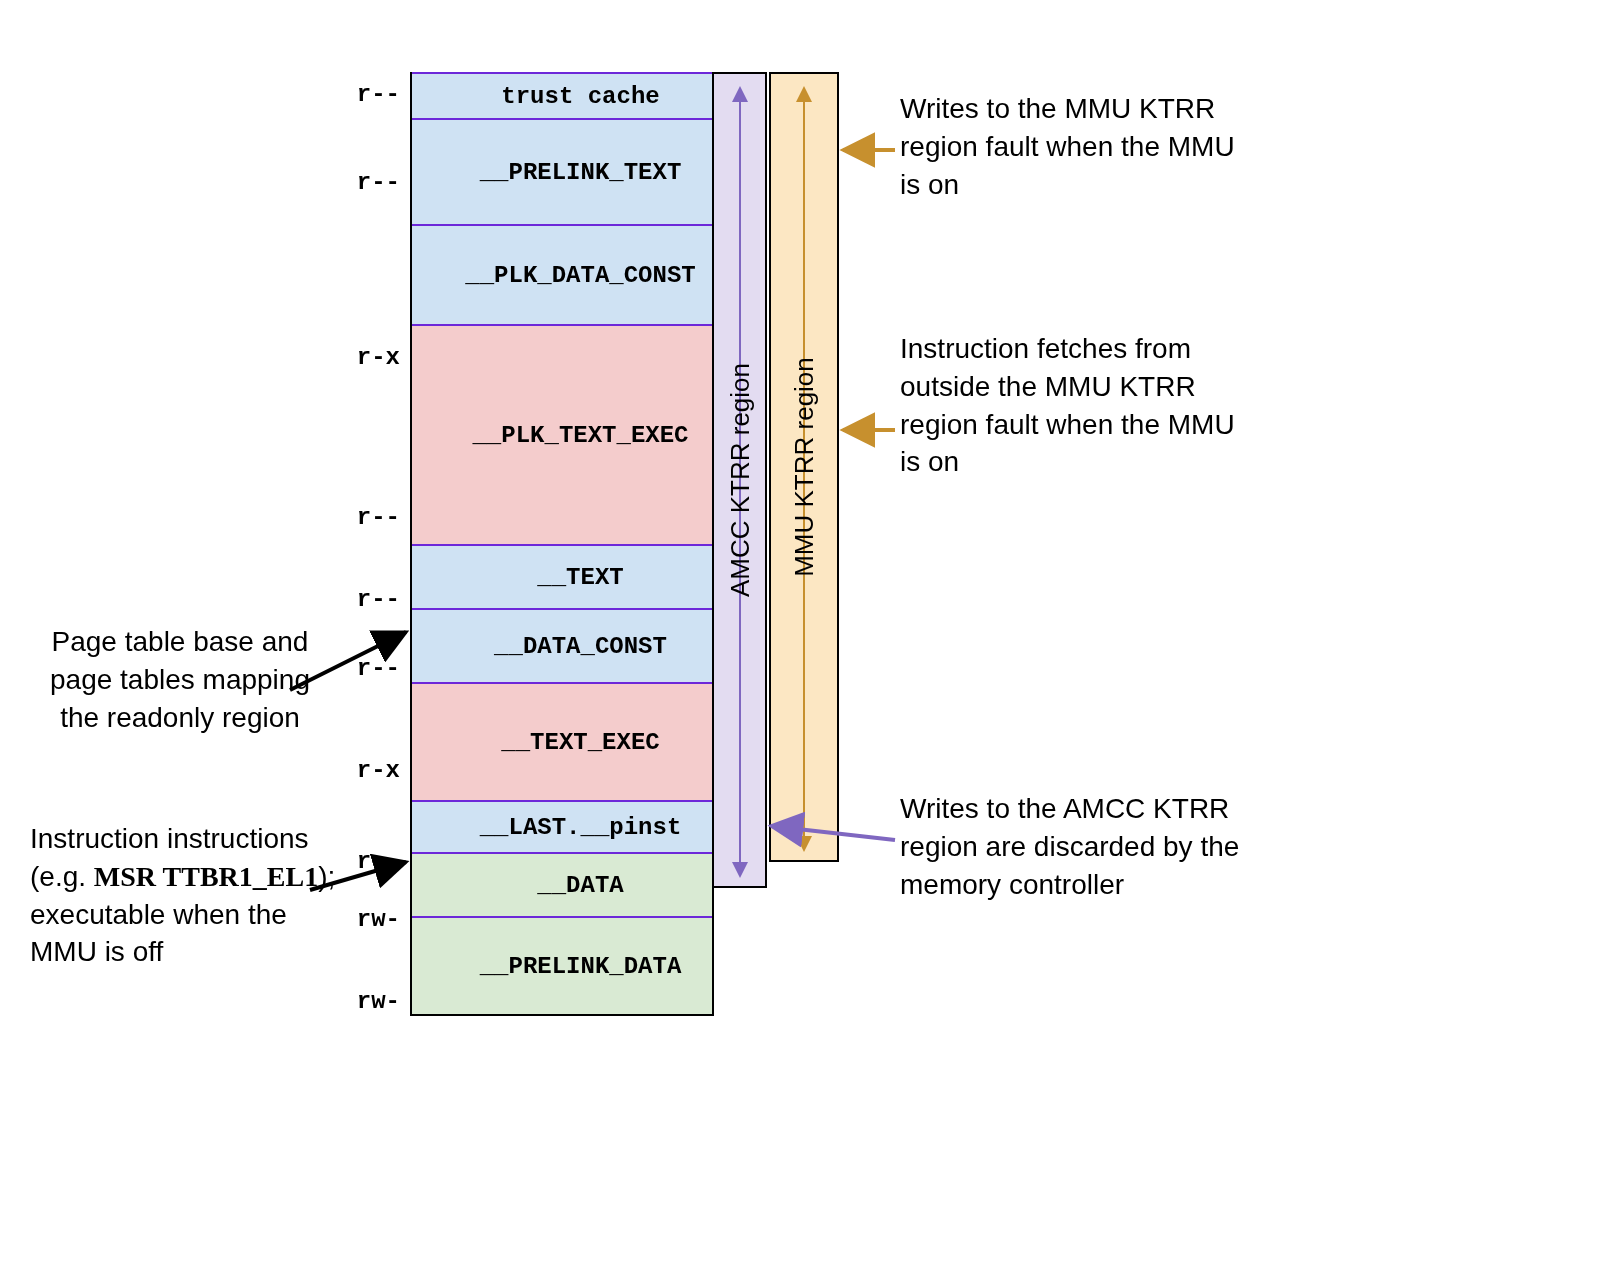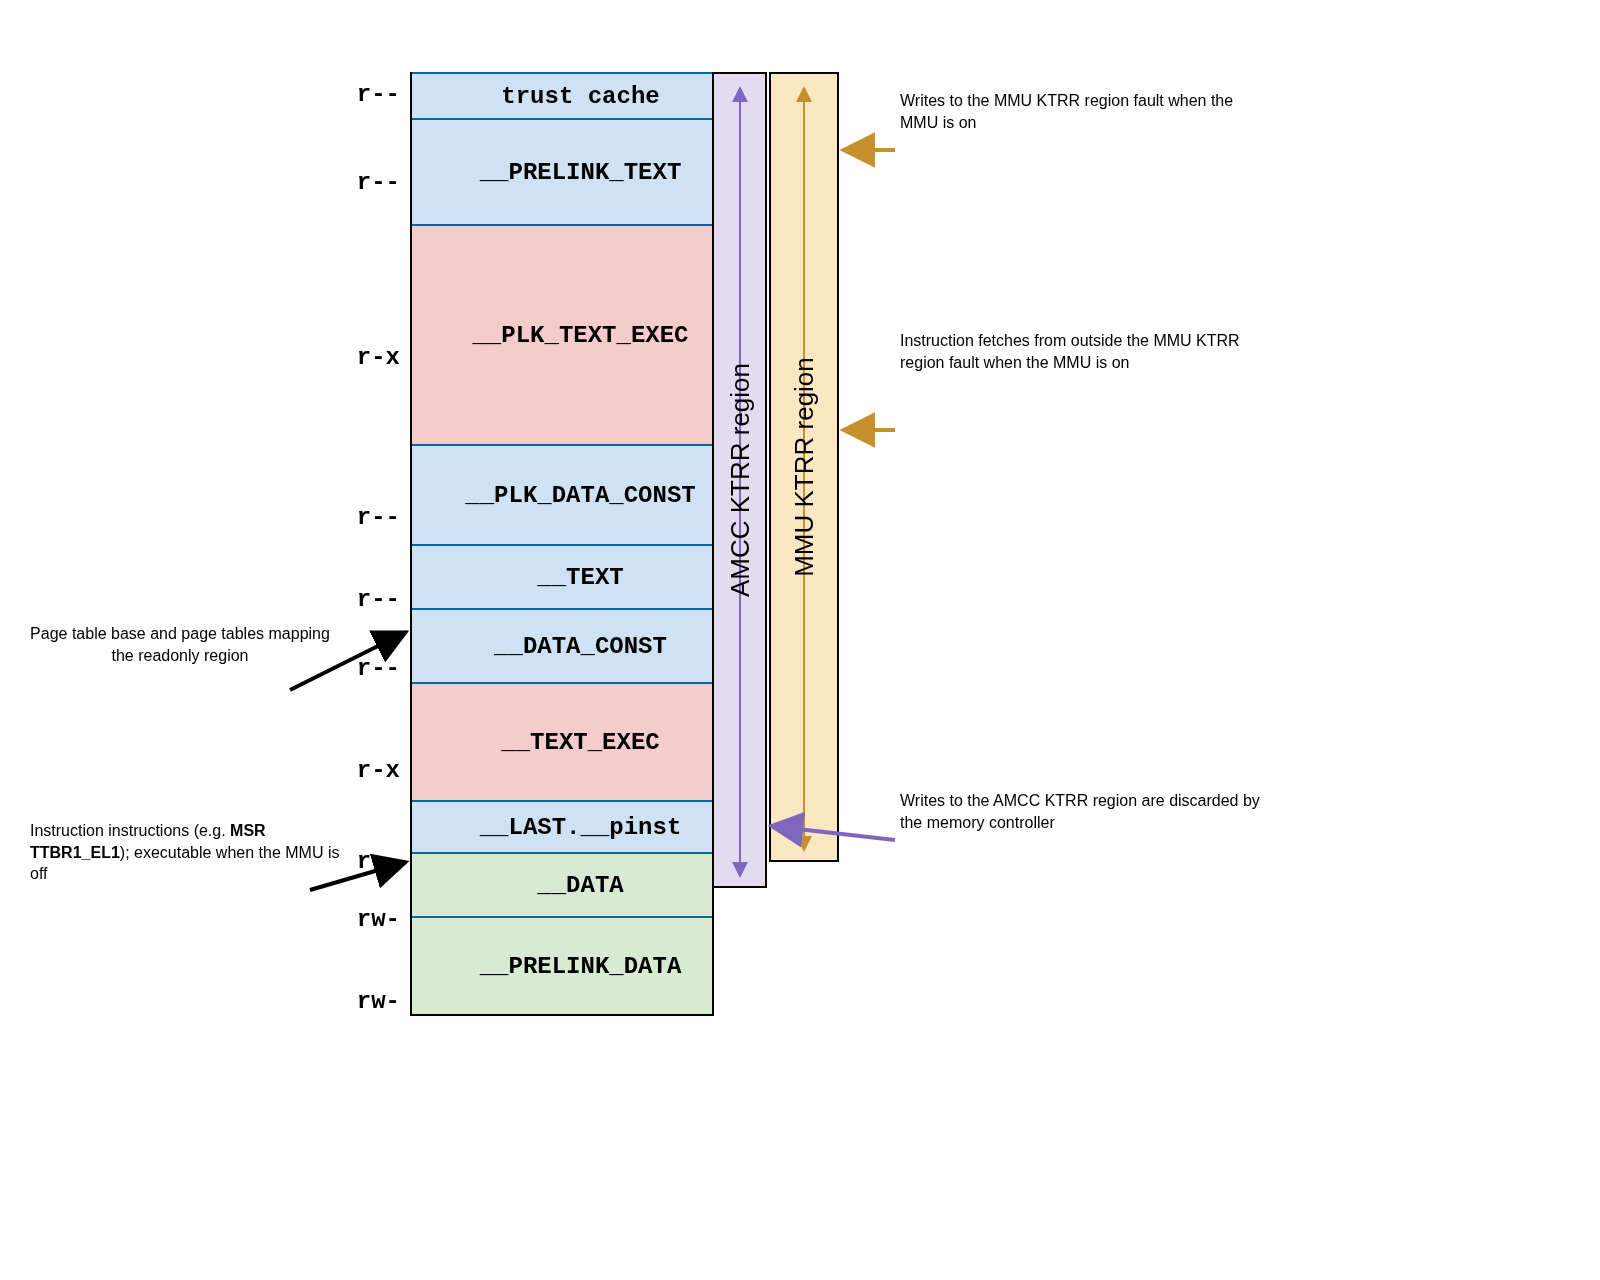--- a/index.html
+++ b/index.html
@@ -6,41 +6,41 @@
     margin: 0;
     padding: 0;
     width: 1600px;
     height: 1280px;
     background: #ffffff;
     font-family: Arial, Helvetica, sans-serif;
     font-size: 26px;
     color: #000;
   }
   .mono {
-    font-family: Liberation Sans, sans-serif;
+    font-family: Liberation Serif, serif;
     font-weight: bold;
     text-align: right;
   }
   .diagram {
     position: relative;
     width: 1600px;
     height: 1280px;
   }
 
   
   .memcol {
     position: absolute;
     left: 410px;
     top: 72px;
     width: 300px;
     border-left: 2px solid #000;
     border-right: 2px solid #000;
   }
   .seg {
-    border-top: 2px solid #0369a1;
+    border-top: 2px solid #6d28d9;
     display: flex;
     align-items: center;
     justify-content: center;
     font-family: "Courier New", Courier, monospace;
     font-weight: bold;
     font-size: 24px;
     box-sizing: border-box;
     padding-left: 37px;
   }
   .seg:last-child { border-bottom: 2px solid #000; }
@@ -92,21 +92,21 @@
     left: 50%;
     top: 50%;
     transform: translate(-50%, -50%) rotate(-90deg);
     white-space: nowrap;
     font-size: 26px;
   }
 
   
   .note {
     position: absolute;
-    font-size: 16px;
+    font-size: 28px;
     line-height: 1.35;
     max-width: 360px;
   }
 
   
   svg.connectors {
     position: absolute;
     left: 0; top: 0;
     width: 1600px; height: 1280px;
     pointer-events: none;
@@ -117,25 +117,25 @@
 
 <div class="diagram">
 
   <div class="memcol" id="memcol">
       <div class="seg c-blue" style="height: 46px;">
         <span>trust cache</span>
       </div>
       <div class="seg c-blue" style="height: 106px;">
         <span>__PRELINK_TEXT</span>
       </div>
+      <div class="seg c-blue" style="height: 100px;">
+        <span>__PLK_DATA_CONST</span>
+      </div>
       <div class="seg c-red" style="height: 220px;">
         <span>__PLK_TEXT_EXEC</span>
-      </div>
-      <div class="seg c-blue" style="height: 100px;">
-        <span>__PLK_DATA_CONST</span>
       </div>
       <div class="seg c-blue" style="height: 64px;">
         <span>__TEXT</span>
       </div>
       <div class="seg c-blue" style="height: 74px;">
         <span>__DATA_CONST</span>
       </div>
       <div class="seg c-red" style="height: 118px;">
         <span>__TEXT_EXEC</span>
       </div>

